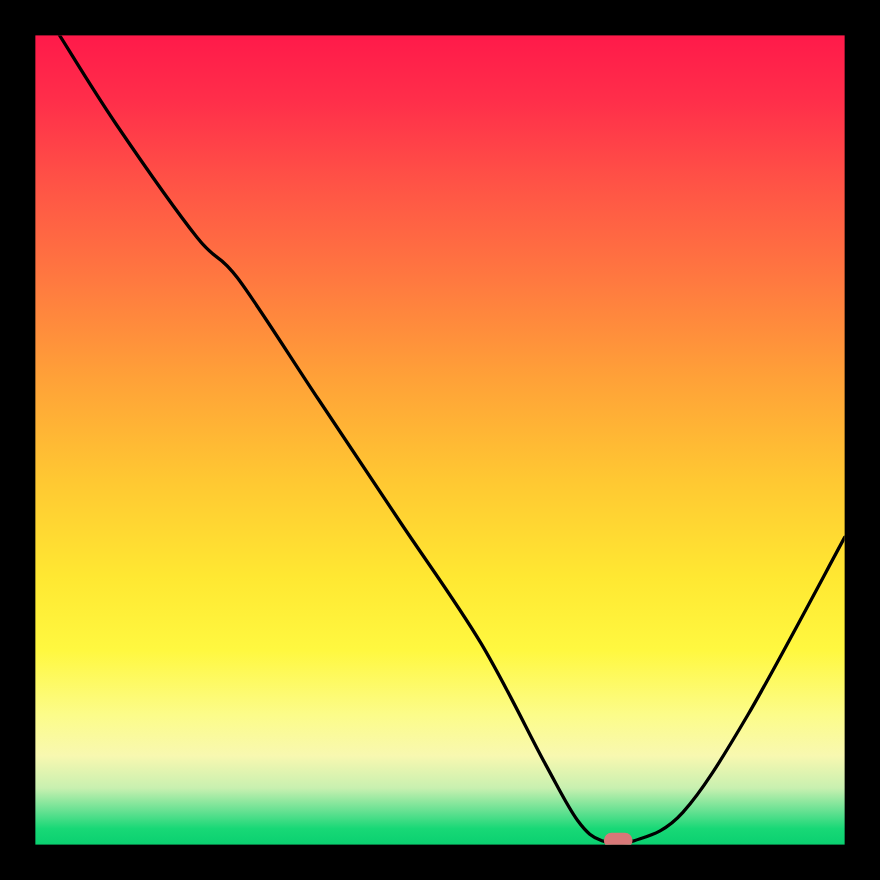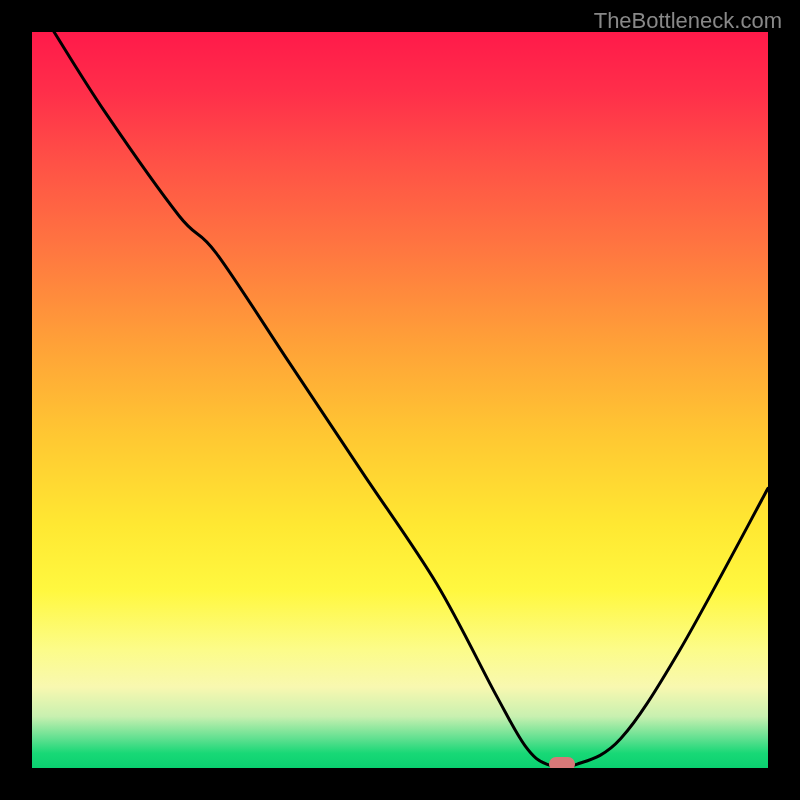--- a/index.html
+++ b/index.html
@@ -69,21 +69,20 @@
     height: 14px;
     border-radius: 8px;
     background: #d87878;
     transform: translate(-50%, -50%);
   }
 </style>
 </head>
 <body>
 
 <div class="container">
-  <div class="watermark">TheBottleneck.com</div>
 
   <div class="plot-area">
     <div class="gradient-bg"></div>
 
     <svg class="curve-svg" viewBox="0 0 736 736" preserveAspectRatio="none">
       <path id="curve-path" fill="none" stroke="#000000" stroke-width="3" stroke-linejoin="round" stroke-linecap="round" d="M 22.08 0 C 30.666666666666664 13.49333333333334 52.74666666666667 50.293333333333365 73.60000000000001 80.96000000000004 C 94.45333333333335 111.62666666666671 128.8 160.69333333333333 147.20000000000002 184 C 165.60000000000002 207.30666666666667 165.60000000000002 196.26666666666674 184 220.80000000000007 C 202.39999999999998 245.3333333333334 233.06666666666663 294.4 257.59999999999997 331.2 C 282.1333333333333 368 306.66666666666663 404.79999999999995 331.2 441.59999999999997 C 355.73333333333335 478.4 382.72 515.2 404.8 552 C 426.88 588.8 448.96000000000004 635.4133333333333 463.68 662.4 C 478.4 689.3866666666667 484.53333333333336 702.2666666666667 493.12 713.92 C 501.70666666666665 725.5733333333333 506.6133333333333 729.2533333333333 515.1999999999999 732.32 C 523.7866666666666 735.3866666666668 532.3733333333333 736.6133333333335 544.64 732.32 C 556.9066666666666 728.0266666666666 571.6266666666668 725.5733333333333 588.8000000000001 706.56 C 605.9733333333334 687.5466666666666 623.1466666666666 659.9466666666667 647.68 618.24 C 672.2133333333333 576.5333333333333 721.28 483.3066666666667 736 456.32"></path>
     </svg>
 
     <div class="marker" id="marker" style="left: 529.92px; top: 732.32px;"></div>
   </div>

